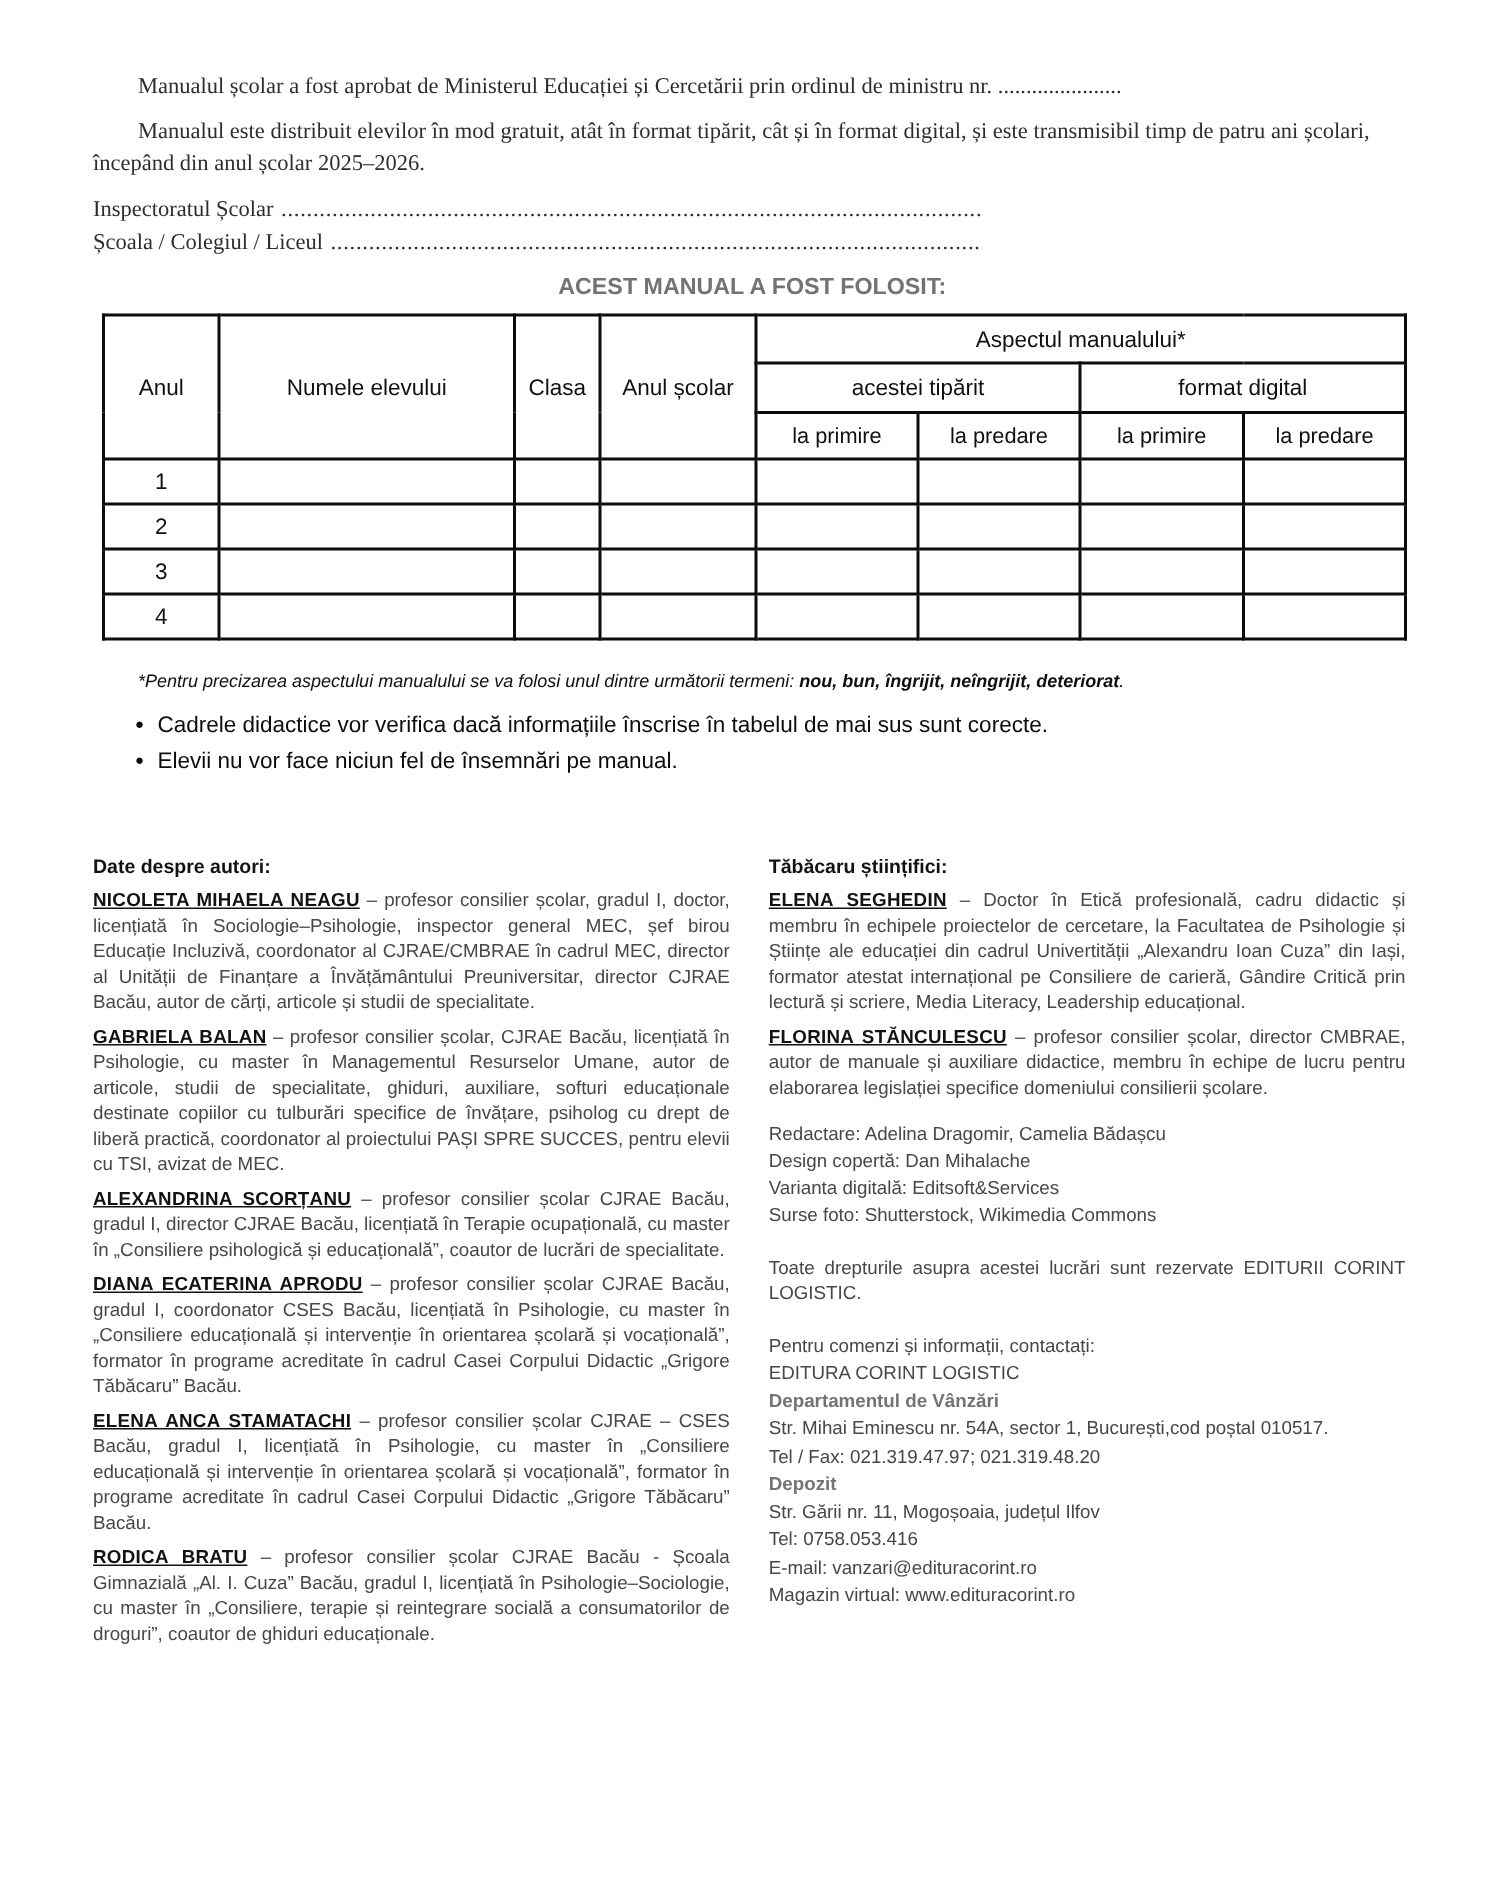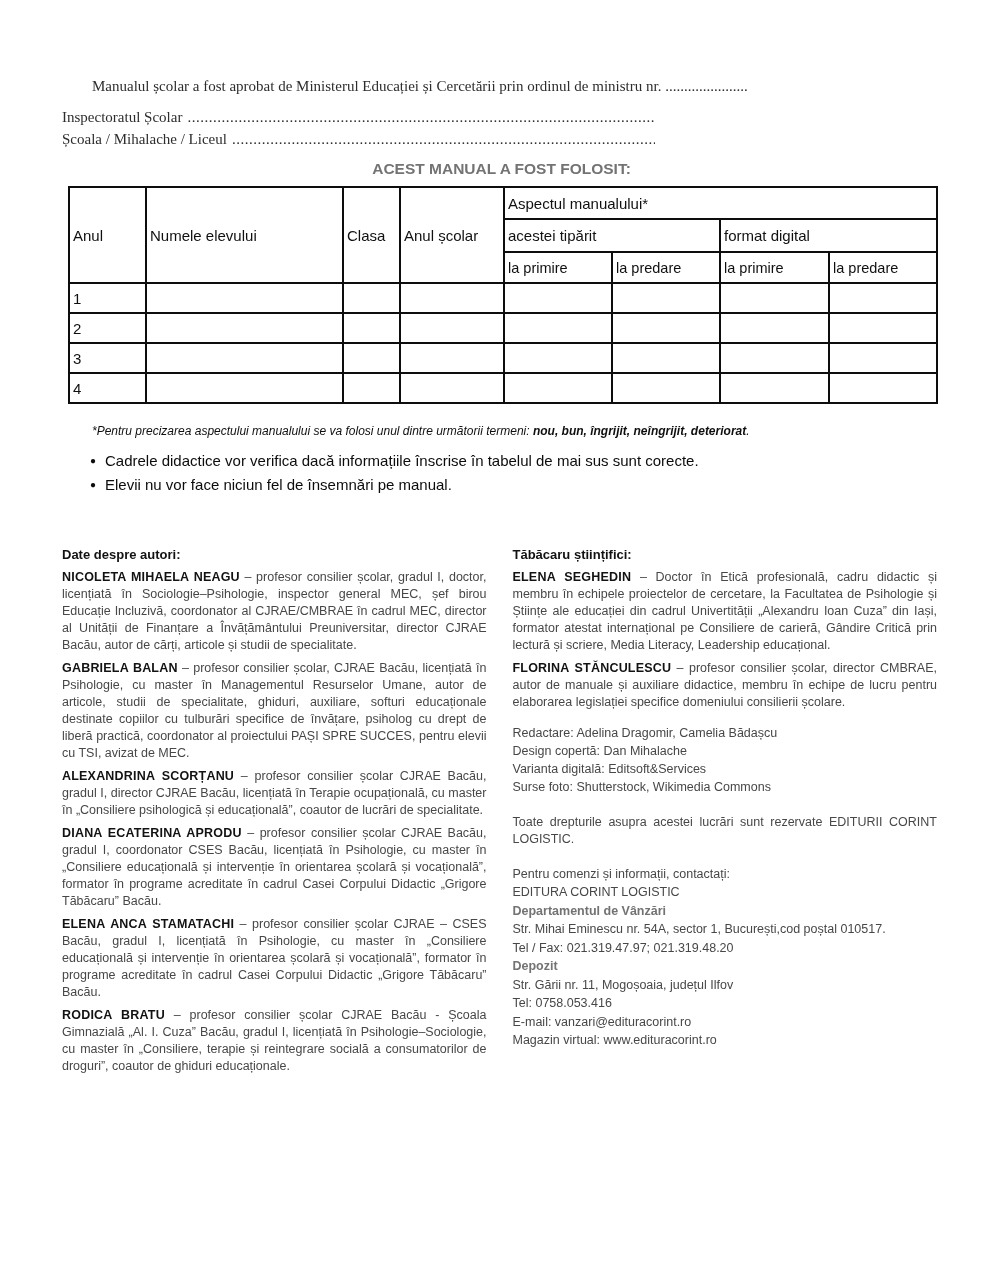--- a/index.html
+++ b/index.html
@@ -1,72 +1,73 @@
 <!DOCTYPE html>
 <html lang="ro"><head>
 <meta charset="utf-8">
 <style>
   html,body { margin:0; padding:0; background:#ffffff; }
   .page {
     position:relative; width:1000px; height:1268px; box-sizing:border-box;
-    background:#ffffff; overflow:hidden; padding-top:76px;
+    background:#ffffff; overflow:hidden; padding-top:48px;
     font-family:"Liberation Sans", sans-serif; color:#222;
   }
   
   .intro { margin:0 70px 0 62px; font-family:"Liberation Serif", serif;
            font-size:15px; line-height:21px; color:#2d2d2d; }
   .intro p { margin:0 0 9px; text-indent:30px; }
   .intro p.p2 { margin-bottom:9px; }
   .leader { display:flex; width:593px; line-height:22px;
             white-space:nowrap; overflow:hidden; }
   .leader .lbl { margin-right:5px; flex:none; }
   .leader .dots { flex:1; overflow:hidden; letter-spacing:0.5px; }
   
   .table-title { margin:10px 65px 8px 68px; text-align:center;
                  font-weight:700; font-size:15.5px; color:#737373; }
   table.usage { border-collapse:collapse; table-layout:fixed; width:868px;
                 margin-left:68px; }
-  table.usage td { border:2px solid #0d0d0d; vertical-align:middle;
+  table.usage td { border:2px solid #0d0d0d; text-align:center; vertical-align:middle;
                    font-size:14.5px; color:#101010; padding:0 3px; overflow:hidden; }
   tr.h1 td { height:30px; font-size:15px; }
   tr.h2 td { height:31px; font-size:15px; }
   tr.h3 td { height:29px; }
   tr.r td  { height:28px; font-size:15px; }
   
   .note { margin:17px 68px 0 62px; font-style:italic; font-size:12px;
           line-height:21.5px; color:#0f0f0f; text-indent:30px; }
   .note b { font-weight:700; }
   .bullets { margin:6px 68px 0 90px; font-size:15px; line-height:24px; color:#0c0c0c; }
   .bullet { display:flex; }
   .bmark { flex:none; width:15px; font-size:10px; line-height:24px; }
   
   .columns { display:flex; gap:26px; margin:50px 63px 0 62px; font-size:12.5px; }
   .col { flex:1; min-width:0; }
   .colhead { font-weight:700; font-size:13px; color:#121212; margin:0 0 7px; }
   .bio { margin:0 0 6px; text-align:justify; color:#474747; line-height:17px; }
-  .bio b { color:#121212; letter-spacing:0.2px; }
+  .bio b { color:#121212; letter-spacing:0.2px;text-decoration:underline; }
   .credits { margin-top:13px; color:#474747; line-height:18px; }
   .isbn { margin-top:18px; color:#474747; }
   .rights { margin-top:18px; }
   .contact { margin-top:17px; color:#474747; line-height:18.5px; }
   .contact .bold { font-weight:700; color:#737373; }
 </style>
 </head>
 <body>
 
 <div class="page">
 
   <div class="intro">
     <p>Manualul școlar a fost aprobat de Ministerul Educației și Cercetării prin ordinul de ministru nr. ......................</p>
+    <p class="p2">Manualul este distribuit elevilor în mod gratuit, atât în format tipărit, cât și în format digital, și este transmisibil timp de patru ani școlari, începând din anul școlar 2025–2026.</p>
     <div class="leader">
       <span class="lbl">Inspectoratul Școlar</span>
       <span class="dots">..........................................................................................................................................................................</span>
     </div>
     <div class="leader">
-      <span class="lbl">Școala / Mihalache / Liceul</span>
+      <span class="lbl">Școala / Colegiul / Liceul</span>
       <span class="dots">..........................................................................................................................................................................</span>
     </div>
   </div>
 
   <div class="table-title">ACEST MANUAL A FOST FOLOSIT:</div>
 
   <table class="usage">
     <colgroup>
       <col style="width:77px">
         <col style="width:197px">

